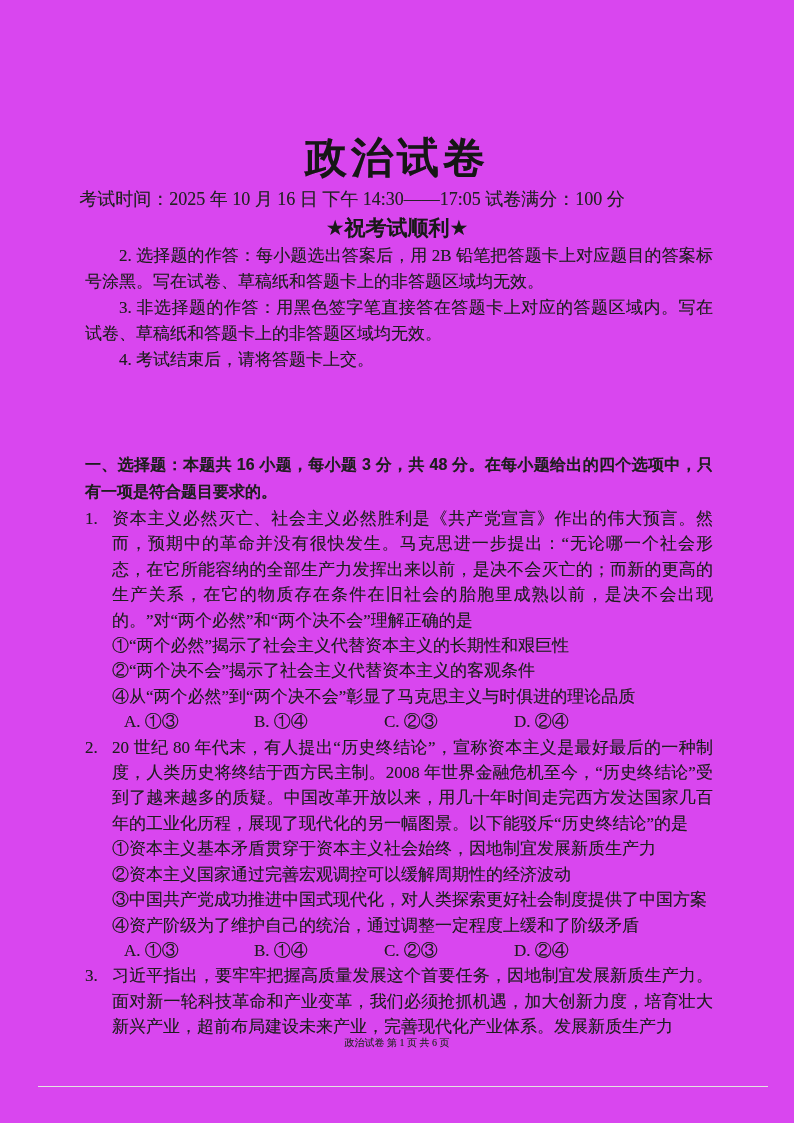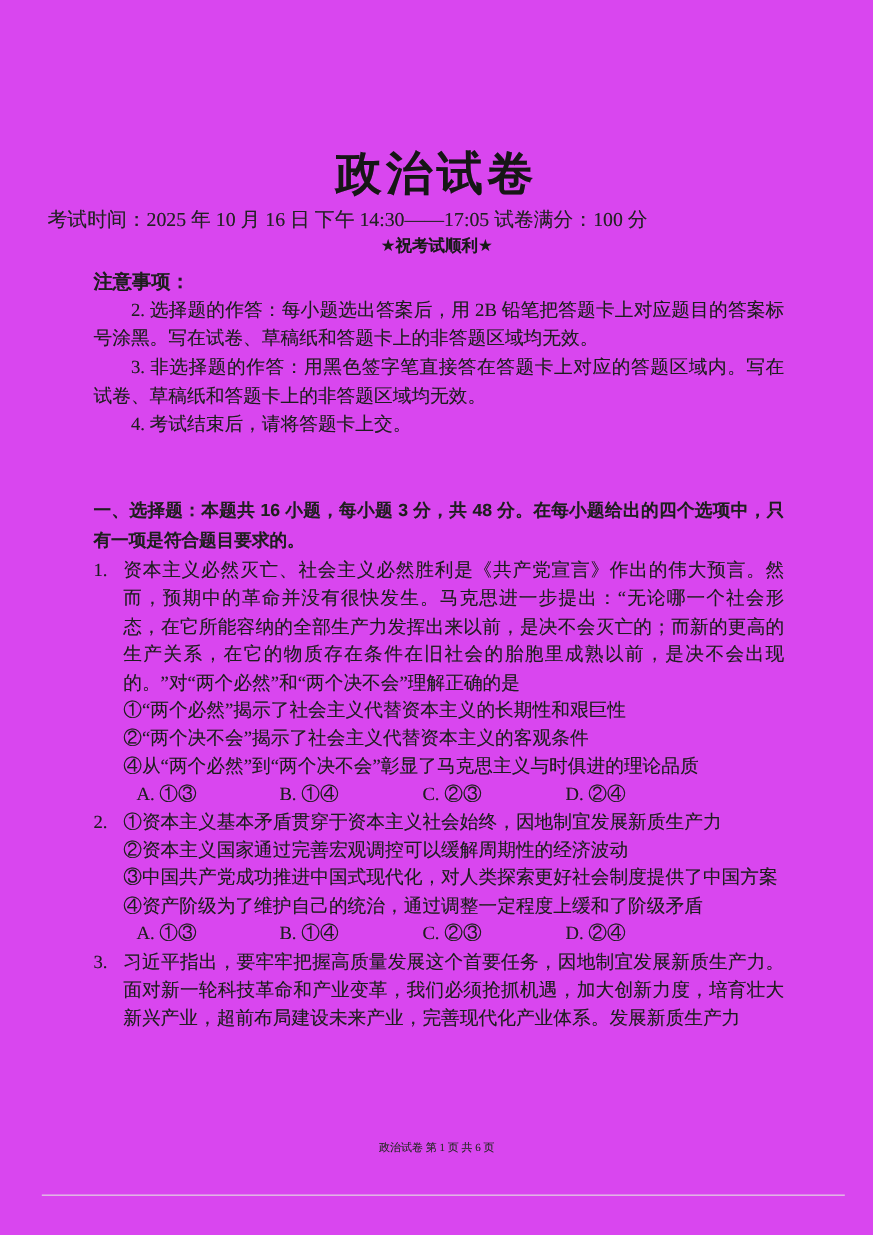--- a/index.html
+++ b/index.html
@@ -21,25 +21,26 @@
     text-align: center;
     font-size: 42px; font-weight: bold;
     letter-spacing: 4px;
     color: #161616;
   }
   .info-line {
     position: absolute; top: 187px; left: 0; width: 632px;
     text-align: center;
     font-size: 18px;
     color: #222;
+    padding-left: 36px;
   }
   .wish-line {
     position: absolute; top: 214px; left: 0; width: 794px;
     text-align: center;
-    font-size: 15px; font-weight: bold;
+    font-size: 21px; font-weight: bold;
     font-family: "Liberation Sans", "DejaVu Sans", sans-serif;
     color: #191919;
   }
   .notice {
     position: absolute; top: 243px; left: 85px; width: 628px;
     font-size: 17px; line-height: 26px;
   }
   .notice-heading {
     font-weight: bold;
     font-family: "Liberation Sans", "DejaVu Sans", sans-serif;
@@ -88,21 +89,20 @@
 
 <div class="page">
 
   <h1 class="title">政治试卷</h1>
 
   <div class="info-line">考试时间：2025 年 10 月 16 日  下午 14:30——17:05  试卷满分：100 分</div>
 
   <div class="wish-line">★祝考试顺利★</div>
 
   <div class="notice">
-    <div class="notice-heading">注意事项：</div>
     <p class="notice-item">2. 选择题的作答：每小题选出答案后，用 2B 铅笔把答题卡上对应题目的答案标号涂黑。写在试卷、草稿纸和答题卡上的非答题区域均无效。</p>
     <p class="notice-item">3. 非选择题的作答：用黑色签字笔直接答在答题卡上对应的答题区域内。写在试卷、草稿纸和答题卡上的非答题区域均无效。</p>
     <p class="notice-item">4. 考试结束后，请将答题卡上交。</p>
   </div>
 
   <div class="section-heading">一、选择题：本题共 16 小题，每小题 3 分，共 48 分。在每小题给出的四个选项中，只有一项是符合题目要求的。</div>
 
   <div class="questions">
 
     <div class="question">
@@ -117,20 +117,21 @@
           <span class="q-option">B. ①④</span>
           <span class="q-option">C. ②③</span>
           <span class="q-option">D. ②④</span>
         </div>
       </div>
     </div>
 
     <div class="question">
       <span class="q-num">2.</span>
       <div class="q-body">
+        <div class="q-stem">20 世纪 80 年代末，有人提出“历史终结论”，宣称资本主义是最好最后的一种制度，人类历史将终结于西方民主制。2008 年世界金融危机至今，“历史终结论”受到了越来越多的质疑。中国改革开放以来，用几十年时间走完西方发达国家几百年的工业化历程，展现了现代化的另一幅图景。以下能驳斥“历史终结论”的是</div>
         <div class="q-statement">①资本主义基本矛盾贯穿于资本主义社会始终，因地制宜发展新质生产力</div>
         <div class="q-statement">②资本主义国家通过完善宏观调控可以缓解周期性的经济波动</div>
         <div class="q-statement">③中国共产党成功推进中国式现代化，对人类探索更好社会制度提供了中国方案</div>
         <div class="q-statement">④资产阶级为了维护自己的统治，通过调整一定程度上缓和了阶级矛盾</div>
         <div class="q-options">
           <span class="q-option">A. ①③</span>
           <span class="q-option">B. ①④</span>
           <span class="q-option">C. ②③</span>
           <span class="q-option">D. ②④</span>
         </div>

